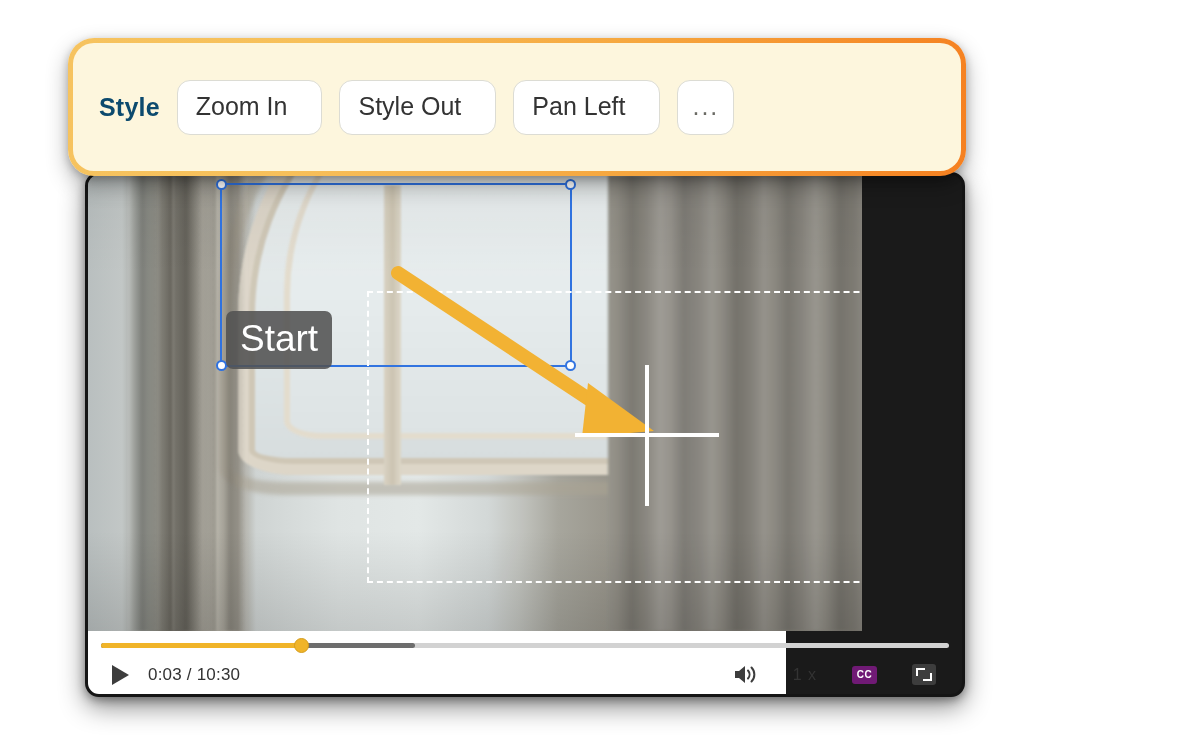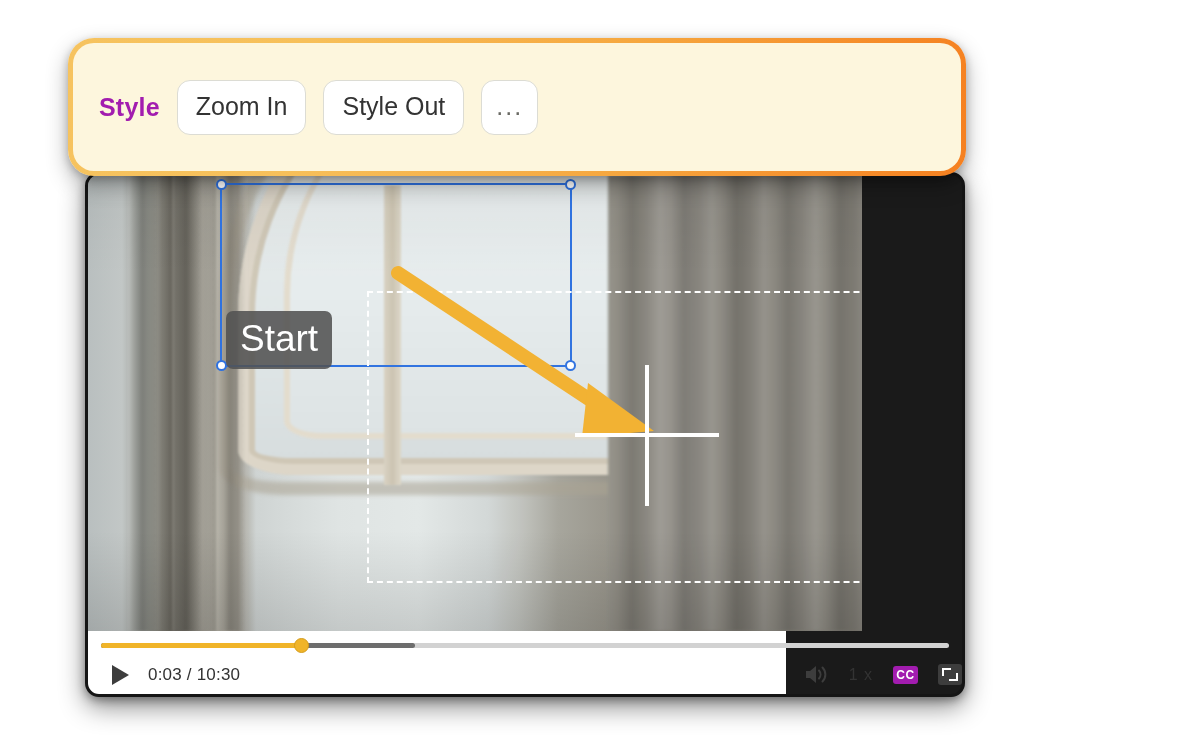--- a/index.html
+++ b/index.html
@@ -265,38 +265,39 @@
 
   #time-display {
     margin-left: 16px;
     font-size: 17px;
     color: #333333;
     letter-spacing: 0.2px;
   }
 
   #right-controls {
     margin-left: auto;
+    margin-right: 26px;
     display: flex;
     align-items: center;
-    gap: 20px;
+    gap: 35px;
   }
 
   #volume-button { cursor: pointer; display: flex; align-items: center; }
   #speed-button {
     font-size: 16px;
     color: #333333;
     cursor: pointer;
     letter-spacing: 1px;
   }
   #cc-button {
     width: 25px; height: 18px;
-    background: #a21caf;
+    background: #701a75;
     border-radius: 3px;
     color: #ffffff;
-    font-size: 12px;
+    font-size: 10px;
     font-weight: bold;
     display: flex; align-items: center; justify-content: center;
     letter-spacing: 0.5px;
     cursor: pointer;
   }
   #fullscreen-button {
     width: 24px; height: 21px;
     background: #3d3d3d;
     border-radius: 3px;
     position: relative;
@@ -334,30 +335,30 @@
     border-radius: 21px;
     background: #fdf6dd;
     display: flex;
     align-items: center;
     padding-left: 26px;
     gap: 17px;
   }
   #style-label {
     font-size: 25px;
     font-weight: bold;
-    color: #a21caf;
+    color: #0c4a6e;
     letter-spacing: 0.2px;
   }
   .style-chip {
     background: #ffffff;
     border: 1px solid #dcdcd4;
     border-radius: 13px;
     font-size: 25px;
     color: #333333;
-    padding: 11px 18px 13px 18px;
+    padding: 11px 34px 13px 18px;
     white-space: nowrap;
     cursor: pointer;
   }
   .style-chip.more {
     padding: 11px 14px 13px 14px;
     color: #6a6a64;
     letter-spacing: 2px;
   }
 </style>
 </head>
@@ -436,20 +437,21 @@
 
   <div id="style-toolbar">
     <div id="style-toolbar-inner">
 
       <div id="style-label">Style</div>
 
       <div class="style-chip">Zoom In</div>
 
       <div class="style-chip">Style Out</div>
 
+      <div class="style-chip">Pan Left</div>
 
 
       <div class="style-chip more">...</div>
 
     </div>
   </div>
 
 </div>
 
 </body></html>

